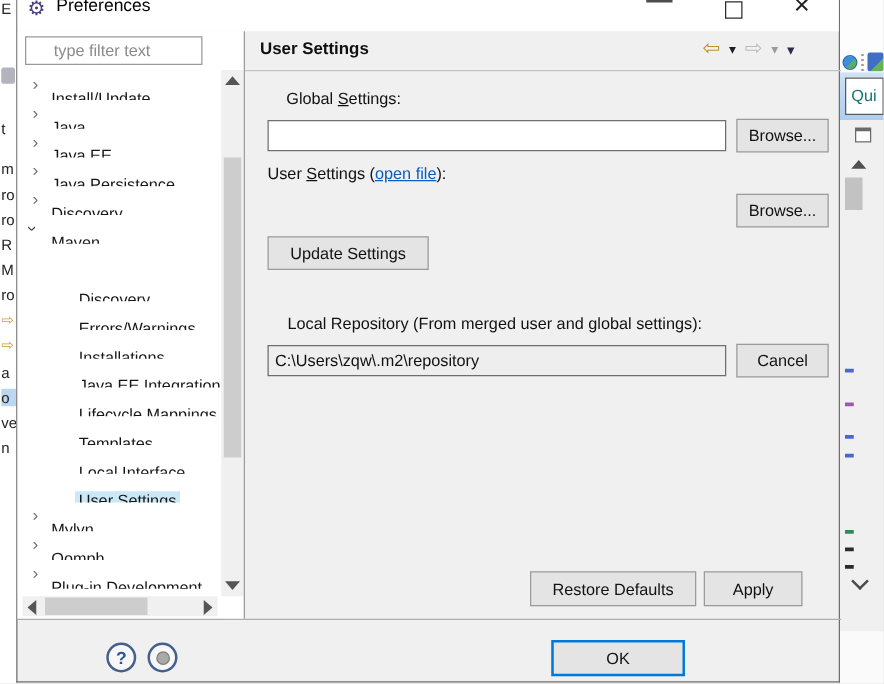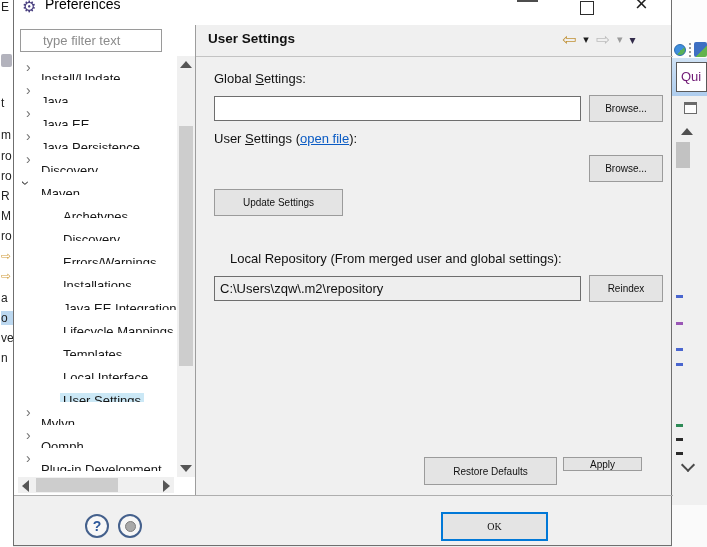--- a/index.html
+++ b/index.html
@@ -22,21 +22,21 @@
   .bg-right .top-white { position:absolute; left:0; top:0; width:35px; height:58px; background:#fdfdfd; }
   .bg-right .blue-band { position:absolute; left:0; top:58px; width:35px; height:38px;
                          background:linear-gradient(#cfe2f5,#aecdee); }
   .bg-right .globe { position:absolute; left:2px; top:44px; width:12px; height:12px; border-radius:50%;
                      background:linear-gradient(135deg,#3f8edd 55%,#58b058 55%); border:1px solid #2a6bb0; }
   .bg-right .dots { position:absolute; left:17px; top:43px; width:2px; height:14px;
                     background:repeating-linear-gradient(#9a9a9a 0 2px,transparent 2px 4px); }
   .bg-right .tool2 { position:absolute; left:22px; top:42px; width:13px; height:15px;
                      background:linear-gradient(135deg,#3e6fc2 60%,#63b34f 60%); border-radius:2px; }
   .bg-right .qbox { position:absolute; left:4px; top:62px; width:31px; height:30px; background:#fff;
-                    border:1px solid #5a5a5a; font-size:13px; color:#701a75; padding:6px 0 0 4px; }
+                    border:1px solid #5a5a5a; font-size:13px; color:#0f766e; padding:6px 0 0 4px; }
   .bg-right .restore-icon { position:absolute; left:12px; top:102px; width:13px; height:12px;
                             border:1px solid #6a6a6a; border-top:3px solid #6a6a6a; background:#fdfdfd; }
   .bg-right .sb-up { position:absolute; left:9px; top:128px; width:0; height:0;
                      border-left:6px solid transparent; border-right:6px solid transparent;
                      border-bottom:7px solid #505050; }
   .bg-right .sb-thumb { position:absolute; left:4px; top:142px; width:14px; height:26px; background:#c2c2c2; }
   .bg-right .tick { position:absolute; left:4px; width:7px; height:3px; }
   .bg-right .chev-expand { position:absolute; left:11px; top:460px; width:10px; height:10px;
                            border-right:2px solid #4a4a4a; border-bottom:2px solid #4a4a4a;
                            transform:rotate(45deg); }
@@ -90,23 +90,23 @@
   .nav .car1 { color:#1d1d1d; font-size:11px; }
   .nav .car2 { color:#9b9b9b; font-size:11px; }
   .nav .car3 { color:#322b4a; font-size:12px; }
 
   .flabel { position:absolute; font-size:13px; color:#111; }
   .mn { text-decoration:underline; }
   .link { color:#0a5bc4; text-decoration:underline; cursor:pointer; }
   .tin { position:absolute; height:25px; border:1px solid #6e6e6e; background:#fff; padding:0 5px;
          font-size:13px; font-family:inherit; color:#111; }
   .tin.ro { background:#eeeeee; }
-  .btn { position:absolute; background:#e4e4e4; border:1px solid #9b9b9b; font-size:10px;
+  .btn { position:absolute; background:#e4e4e4; border:1px solid #9b9b9b; font-size:13px;
          font-family:inherit; color:#111; cursor:default; }
-  .btn.ok { border:2px solid #0078d7;font-family:Liberation Serif, serif; }
+  .btn.ok { border:2px solid #0078d7; }
 
   
   .help-circle { position:absolute; left:71px; top:514px; width:24px; height:24px; border-radius:50%;
                  border:2px solid #44608c; color:#2b579a; font-weight:bold; font-size:14px;
                  display:flex; align-items:center; justify-content:center; background:#f7f7f7; }
   .rec-circle { position:absolute; left:104px; top:514px; width:24px; height:24px; border-radius:50%;
                 border:2px solid #44608c; background:#f7f7f7; display:flex; align-items:center; justify-content:center; }
   .rec-circle .dot { width:11px; height:11px; border-radius:50%; background:#a9a9a9; border:1px solid #7e7e7e; }
 </style>
 </head>
@@ -186,23 +186,20 @@
         <span class="tlabel">Java Persistence</span>
         </div>
       <div class="trow" style="top:124px">
         <span class="chev">›</span>
         <span class="tlabel">Discovery</span>
         </div>
       <div class="trow" style="top:147px">
         <span class="chev open">›</span>
         <span class="tlabel">Maven</span>
         </div>
-      <div class="trow" style="top:170px">
-        <span class="tlabel child">Archetypes</span>
-        </div>
       <div class="trow" style="top:193px">
         <span class="tlabel child">Discovery</span>
         </div>
       <div class="trow" style="top:216px">
         <span class="tlabel child">Errors/Warnings</span>
         </div>
       <div class="trow" style="top:262px">
         <span class="tlabel child">Java EE Integration</span>
         </div>
       <div class="trow" style="top:239px">
@@ -250,38 +247,38 @@
 
     <div class="rp-title">User Settings</div>
     <div class="nav">
       <span class="back">⇦</span>
       <span class="car1">▾</span>
       <span class="fwd">⇨</span>
       <span class="car2">▾</span>
       <span class="car3">▾</span>
     </div>
 
-    <div class="flabel" style="left:200px;top:71px">
+    <div class="flabel" style="left:215px;top:71px">
       <span>Global </span><span class="mn">S</span><span>ettings:</span>
     </div>
     <input class="tin" style="left: 200px; top: 96px; width: 367px;" type="text" value="">
     <button class="btn" style="left:575px;top:95px;width:74px;height:27px">Browse...</button>
 
     <div class="flabel" style="left:200px;top:131px">
       <span>User </span><span class="mn">S</span><span>ettings (</span><span class="link">open file</span><span>):</span>
     </div>
     <button class="btn" style="left:575px;top:155px;width:74px;height:27px">Browse...</button>
     <button class="btn" style="left:200px;top:189px;width:129px;height:27px">Update Settings</button>
 
     <div class="flabel" style="left:216px;top:251px">Local Repository (From merged user and global settings):</div>
     <input class="tin ro" style="left: 200px; top: 276px; width: 367px;" type="text" readonly="" value="C:\Users\zqw\.m2\repository">
-    <button class="btn" style="left:575px;top:275px;width:74px;height:27px">Reindex</button>
+    <button class="btn" style="left:575px;top:275px;width:74px;height:27px">Cancel</button>
 
     <button class="btn" style="left:410px;top:457px;width:133px;height:28px">Restore Defaults</button>
-    <button class="btn" style="left:549px;top:457px;width:79px;height:14px">Apply</button>
+    <button class="btn" style="left:549px;top:457px;width:79px;height:28px">Apply</button>
 
     <div class="hsep-footer"></div>
 
     <div class="help-circle">
       <span>?</span>
     </div>
     <div class="rec-circle">
       <span class="dot"></span>
     </div>
     <button class="btn ok" style="left:427px;top:512px;width:107px;height:29px">OK</button>

